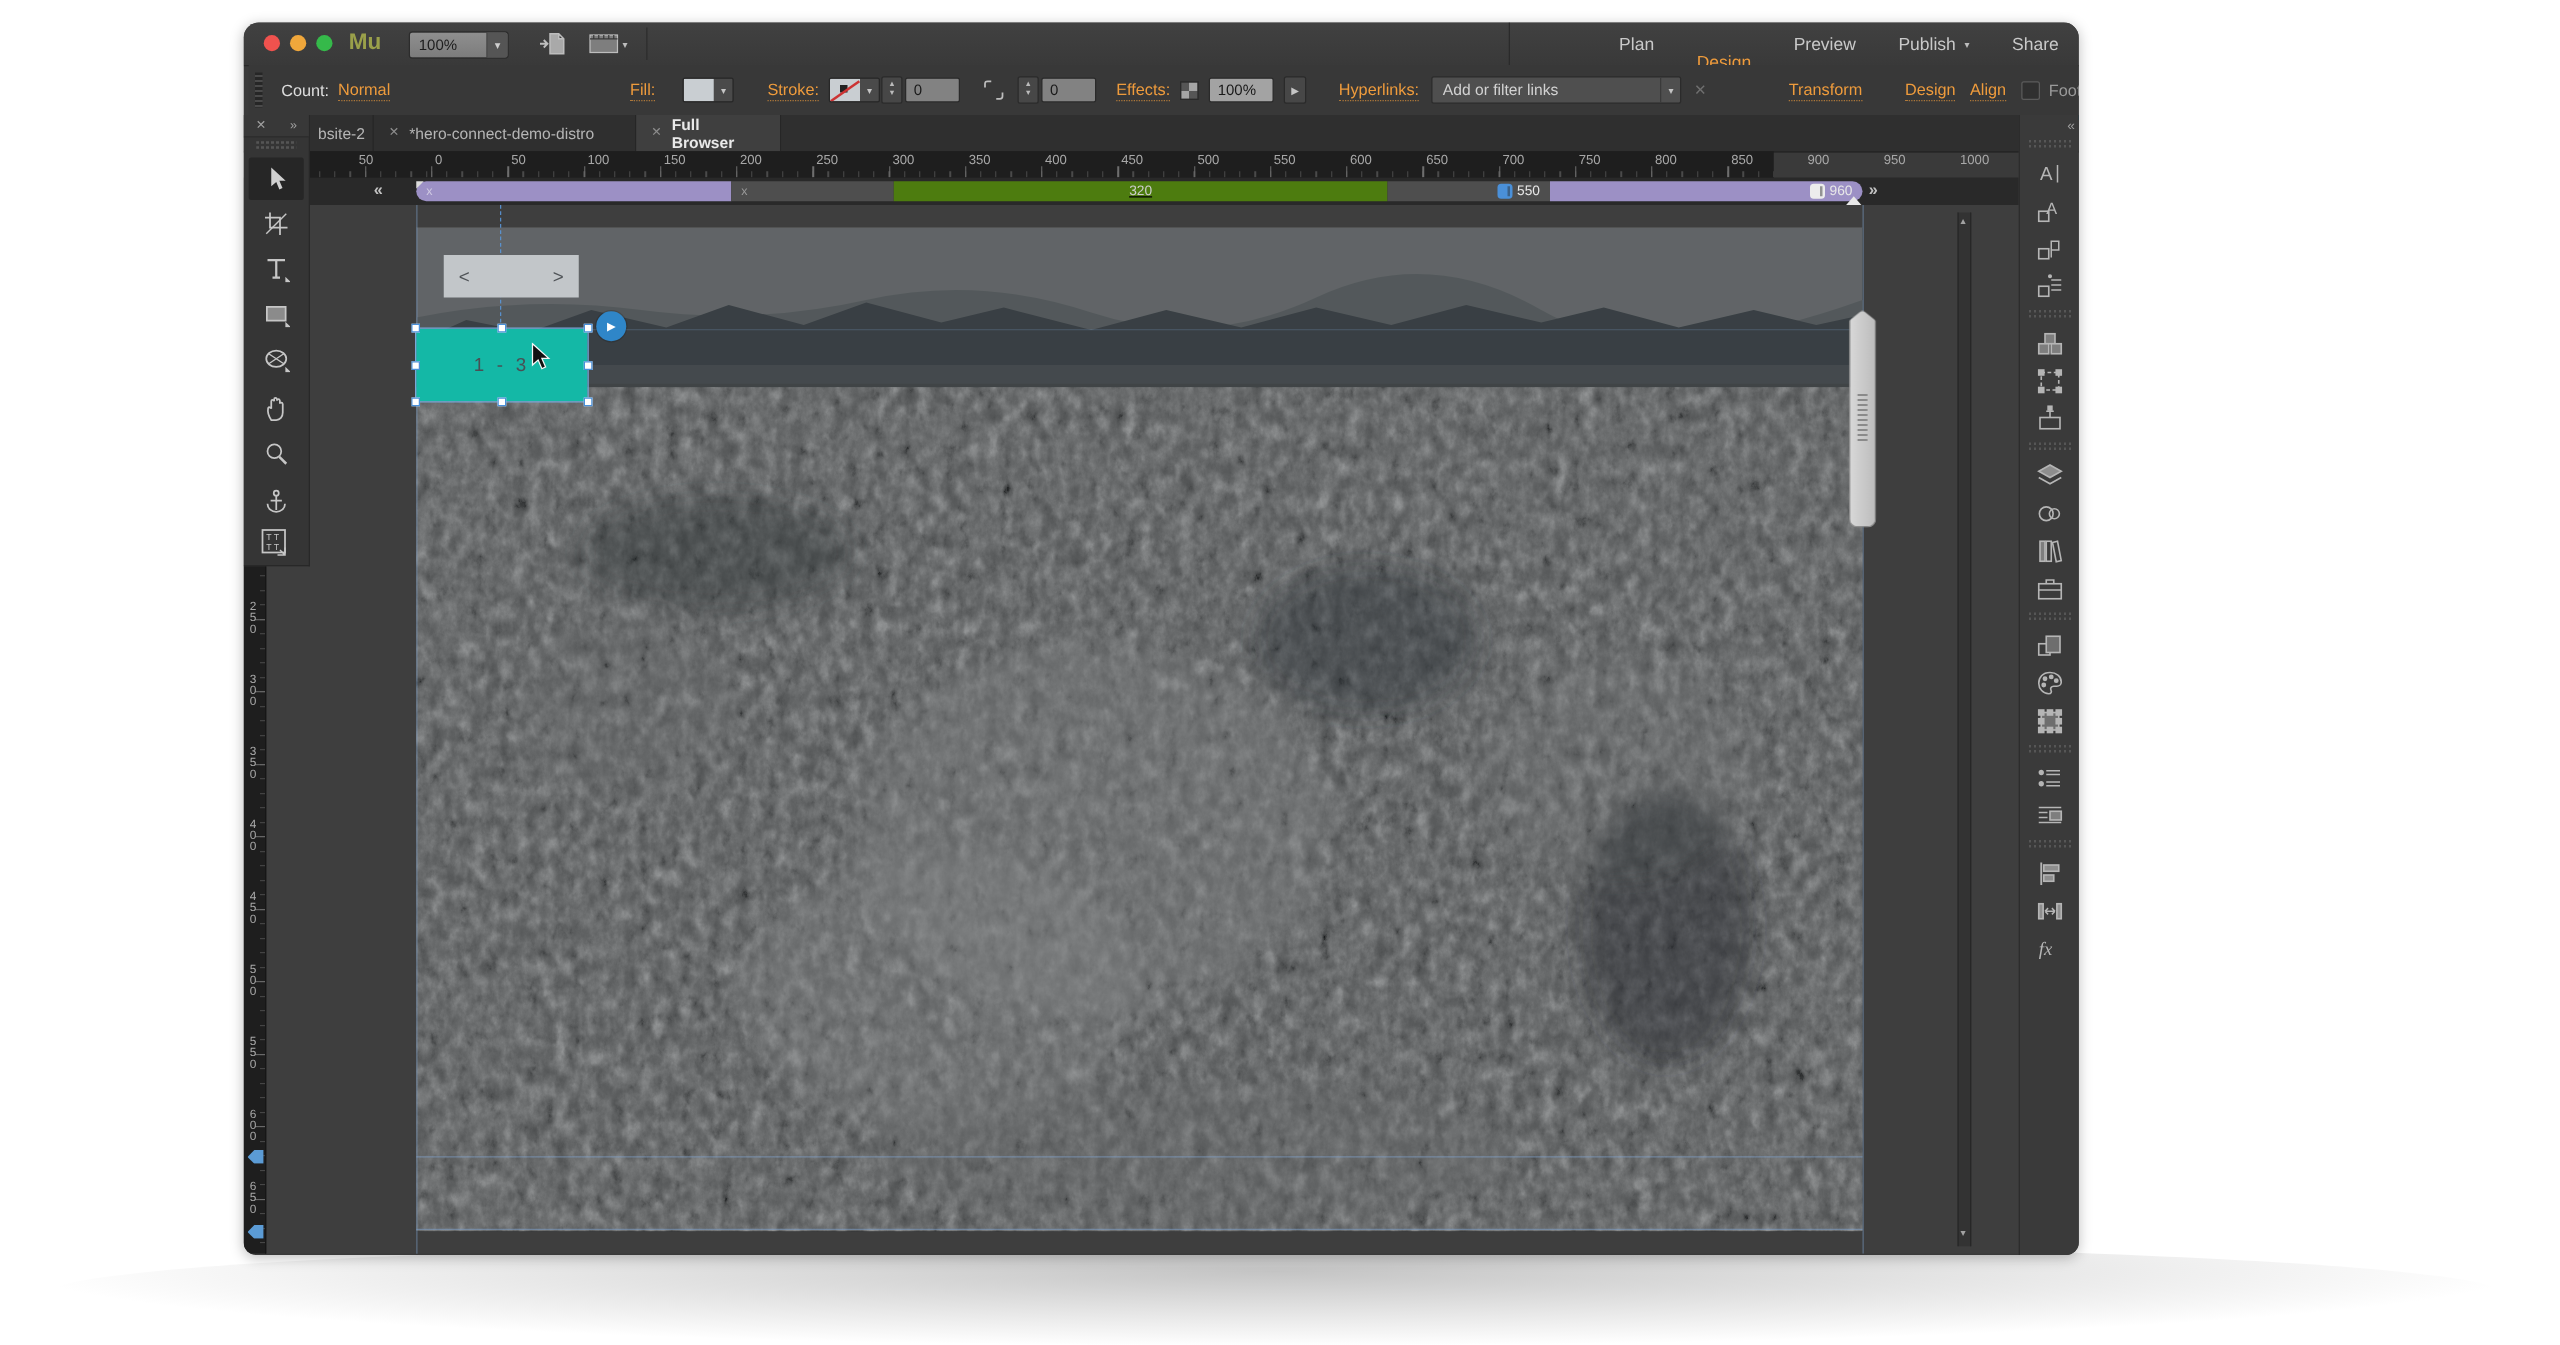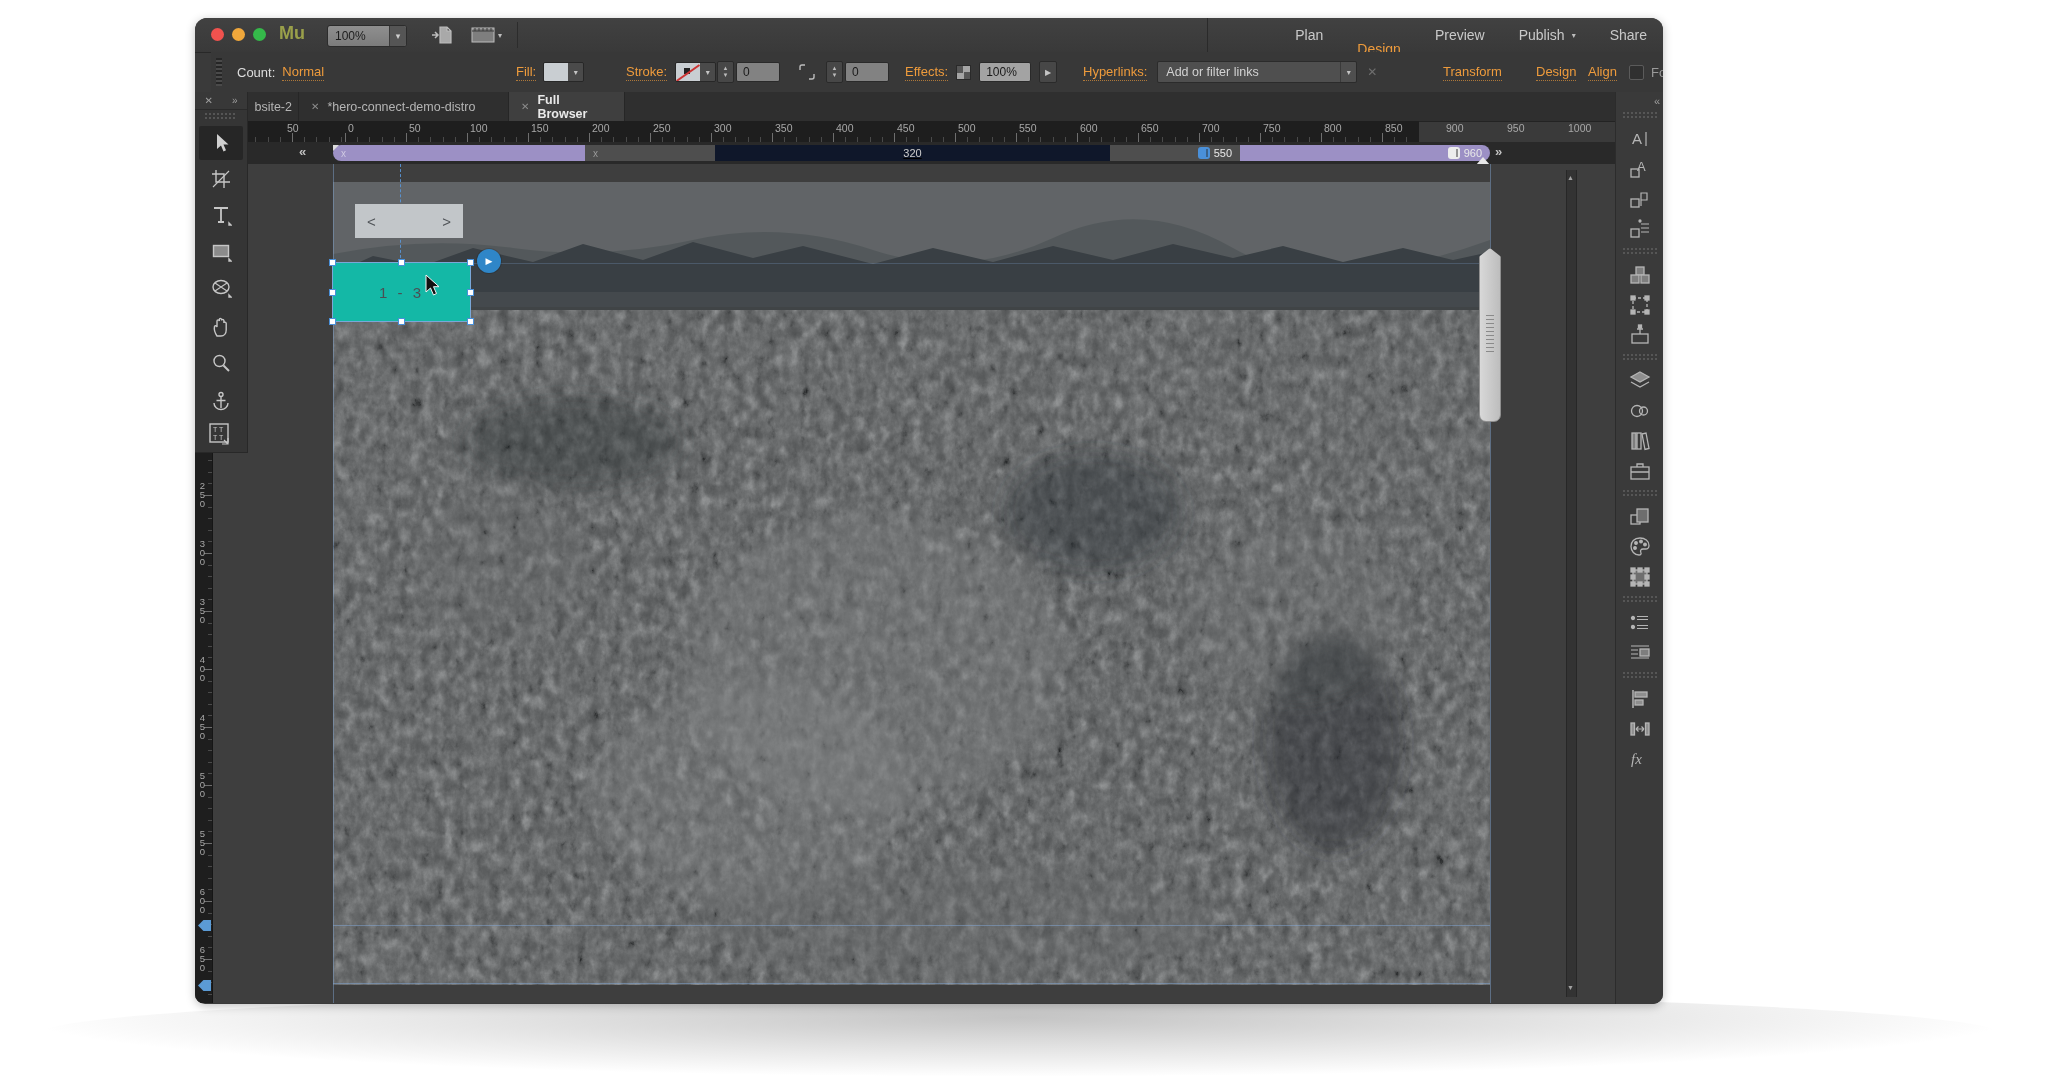--- a/index.html
+++ b/index.html
@@ -25,21 +25,21 @@
   .zoom-caret{width:16px;height:100%;background:#555;border-left:1px solid #3a3a3a;color:#cfcfcf;font-size:9px;display:flex;align-items:center;justify-content:center;border-radius:0 2px 2px 0;}
   .tb-icon{top:7px;height:20px;display:flex;align-items:center;gap:3px;color:#bdbdbd;}
   .tb-divider{left:322px;top:4px;width:1px;height:26px;background:#2c2c2c;}
   .menu-sep{left:1012px;top:0;width:1px;height:34px;background:#2a2a2a;}
   .menus{right:16px;top:0;height:34px;display:flex;align-items:center;gap:34px;}
   .menu-item{font-size:14px;color:#c9c9c9;cursor:default;display:flex;align-items:center;gap:7px;}
   .menu-item.active{color:var(--accent-orange,#ee9b3c);margin-top:28px;}
   .menu-caret{font-size:8px;color:#bdbdbd;}
 
   
-  .controlbar{left:16px;top:34px;width:100%;height:40px;background:#383838;border-bottom:4px solid #0369a1;}
+  .controlbar{left:4px;top:34px;width:100%;height:40px;background:#383838;border-bottom:4px solid #0369a1;}
   .cb{top:0;height:40px;display:flex;align-items:center;font-size:13px;color:#dedede;}
   .grip-v{left:5px;top:6px;width:6px;height:28px;background:repeating-linear-gradient(#262626 0 2px,#4a4a4a 2px 4px);}
   .olink{color:var(--accent-orange,#ee9b3c);border-bottom:1px dotted rgba(238,155,60,.65);padding-bottom:1px;}
   .swatch-ctl{height:18px;display:flex;border:1px solid #272727;border-radius:2px;overflow:hidden;}
   .swatch{width:24px;height:100%;background:#c9ced2;position:relative;}
   .swatch.none:after{content:"";position:absolute;left:-2px;right:-2px;top:50%;height:2px;background:#c33;transform:rotate(-35deg);}
   .swatch.none:before{content:"";position:absolute;left:8px;top:5px;width:6px;height:6px;background:#222;}
   .sw-caret{width:15px;background:#4a4a4a;color:#c5c5c5;font-size:8px;display:flex;align-items:center;justify-content:center;}
   .stepper{width:15px;height:20px;background:#474747;border:1px solid #2a2a2a;display:flex;flex-direction:column;align-items:center;justify-content:center;color:#bbb;font-size:6px;line-height:7px;border-radius:2px;}
   .numfield{width:44px;height:20px;background:#828282;border:1px solid #2a2a2a;color:#191919;font-size:12px;display:flex;align-items:center;padding-left:6px;border-radius:2px;box-sizing:border-box;}
@@ -68,21 +68,21 @@
   .hl{position:absolute;top:1px;font-size:10.5px;color:#a8a8a8;left:calc(80px + var(--i)*61px);}
 
   
   .bpbar{left:0;top:124px;width:1420px;height:22px;background:#292929;}
   .bp-chevron{top:2px;font-size:13px;font-weight:bold;color:#c2c2c2;letter-spacing:-2px;}
   .bp-left{left:104px;}
   .bp-right{left:1300px;}
   .bpseg{top:3px;height:16px;display:flex;align-items:center;font-size:11px;}
   .seg-purple{background:var(--purple,#9c90c5);}
   .seg-gray{background:#4e4e4e;}
-  .seg-dark{background:#0f172a;text-decoration:underline;}
+  .seg-dark{background:#4d7c0f;text-decoration:underline;}
   .bp-x{color:#cfc9e2;font-size:10px;padding-left:8px;}
   .bp-x2{color:#9a9a9a;font-size:10px;padding-left:8px;}
   .bp-320{width:100%;text-align:center;color:#cdcdcd;}
   .bp-mk{display:flex;align-items:center;gap:4px;margin-left:auto;padding-right:8px;color:#e8e8e8;}
   .mk{width:12px;height:12px;border-radius:3px;position:relative;}
   .mk-blue{background:var(--selection-blue,#4a90d9);}
   .mk-white{background:#ececec;}
   .mk:after{content:"";position:absolute;right:2px;top:2px;width:2px;height:8px;background:rgba(40,40,40,.45);}
   .tri-up{width:0;height:0;border-left:7px solid transparent;border-right:7px solid transparent;border-bottom:8px solid #e8e8e8;}
   .wedge{width:0;height:0;border-top:6px solid #dcdcdc;border-right:6px solid transparent;}
@@ -177,21 +177,21 @@
       </div>
     </div>
 
     <div class="abs controlbar">
       <div class="abs grip-v"></div>
       <div class="abs cb" style="left:26px;gap:7px;">
         <span>Count:</span>
         <span class="olink">Normal</span>
       </div>
 
-      <div class="abs cb" style="left:305px;gap:7px;">
+      <div class="abs cb" style="left:305px;gap:22px;">
         <span class="olink">Fill:</span>
         <span class="swatch-ctl">
           <span class="swatch"></span>
           <span class="sw-caret">▾</span>
         </span>
       </div>
 
       <div class="abs cb" style="left:415px;gap:8px;">
         <span class="olink">Stroke:</span>
         <span class="swatch-ctl">

